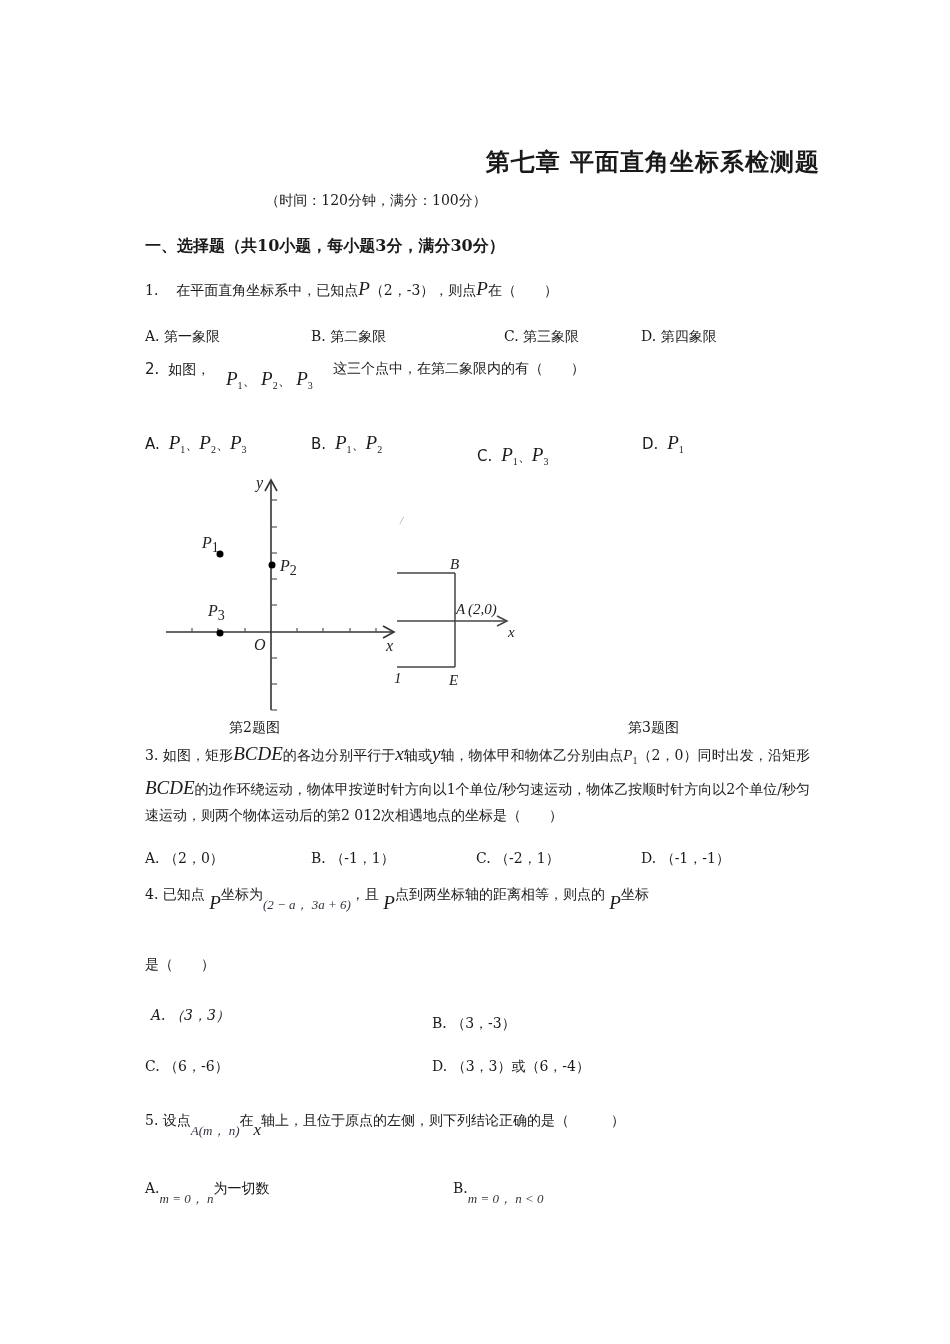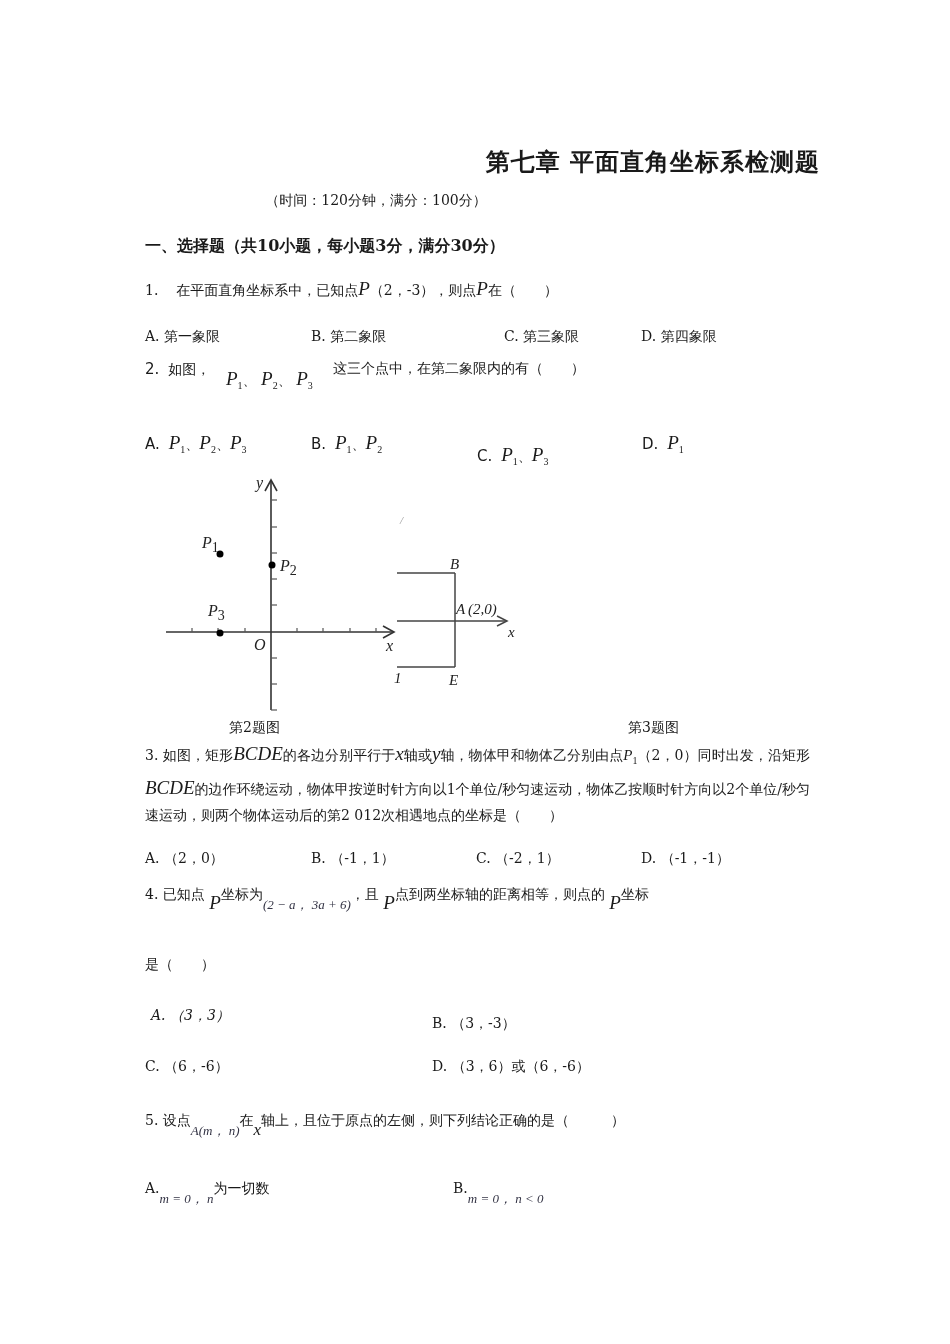--- a/index.html
+++ b/index.html
@@ -138,21 +138,21 @@
 <div class="abs q" style="left:145px; top:882px;">
   <span>4. 已知点</span>
   <i class="m" style="position:relative; top:10px;">P</i><span>坐标为</span><span class="formula" style="position:relative; top:10px;">(2 − a， 3a + 6)</span><span>，且</span>
   <i class="m" style="position:relative; top:10px;">P</i><span>点到两坐标轴的距离相等，则点的</span>
   <i class="m" style="position:relative; top:10px;">P</i><span>坐标</span>
 </div>
 <div class="abs q" style="left:145px; top:956px;">是（　　）</div>
 <div class="abs opt" style="left:151px; top:1007px;font-style:italic;">A. （3，3）</div>
 <div class="abs opt" style="left:432px; top:1007px;margin-top:8px;">B. （3，-3）</div>
 <div class="abs opt" style="left:145px; top:1058px;">C. （6，-6）</div>
-<div class="abs opt" style="left:432px; top:1058px;">D. （3，6）或（6，-6）</div>
+<div class="abs opt" style="left:432px; top:1058px;">D. （3，3）或（6，-4）</div>
 
 <div class="abs q" style="left:145px; top:1110px;">
   <span>5. 设点</span><span class="formula" style="position:relative; top:10px;">A(m， n)</span><span>在</span><i class="m" style="position:relative; top:10px; font-size:17px;">x</i><span>轴上，且位于原点的左侧，则下列结论正确的是（　　　）</span>
 </div>
 <div class="abs opt" style="left:145px; top:1180px;">
   <span>A.</span><span class="formula" style="position:relative; top:10px;">m = 0， n</span><span>为一切数</span>
 </div>
 <div class="abs opt" style="left:453px; top:1180px;text-align:right;">
   <span>B.</span><span class="formula" style="position:relative; top:10px;">m = 0， n &lt; 0</span>
 </div>

